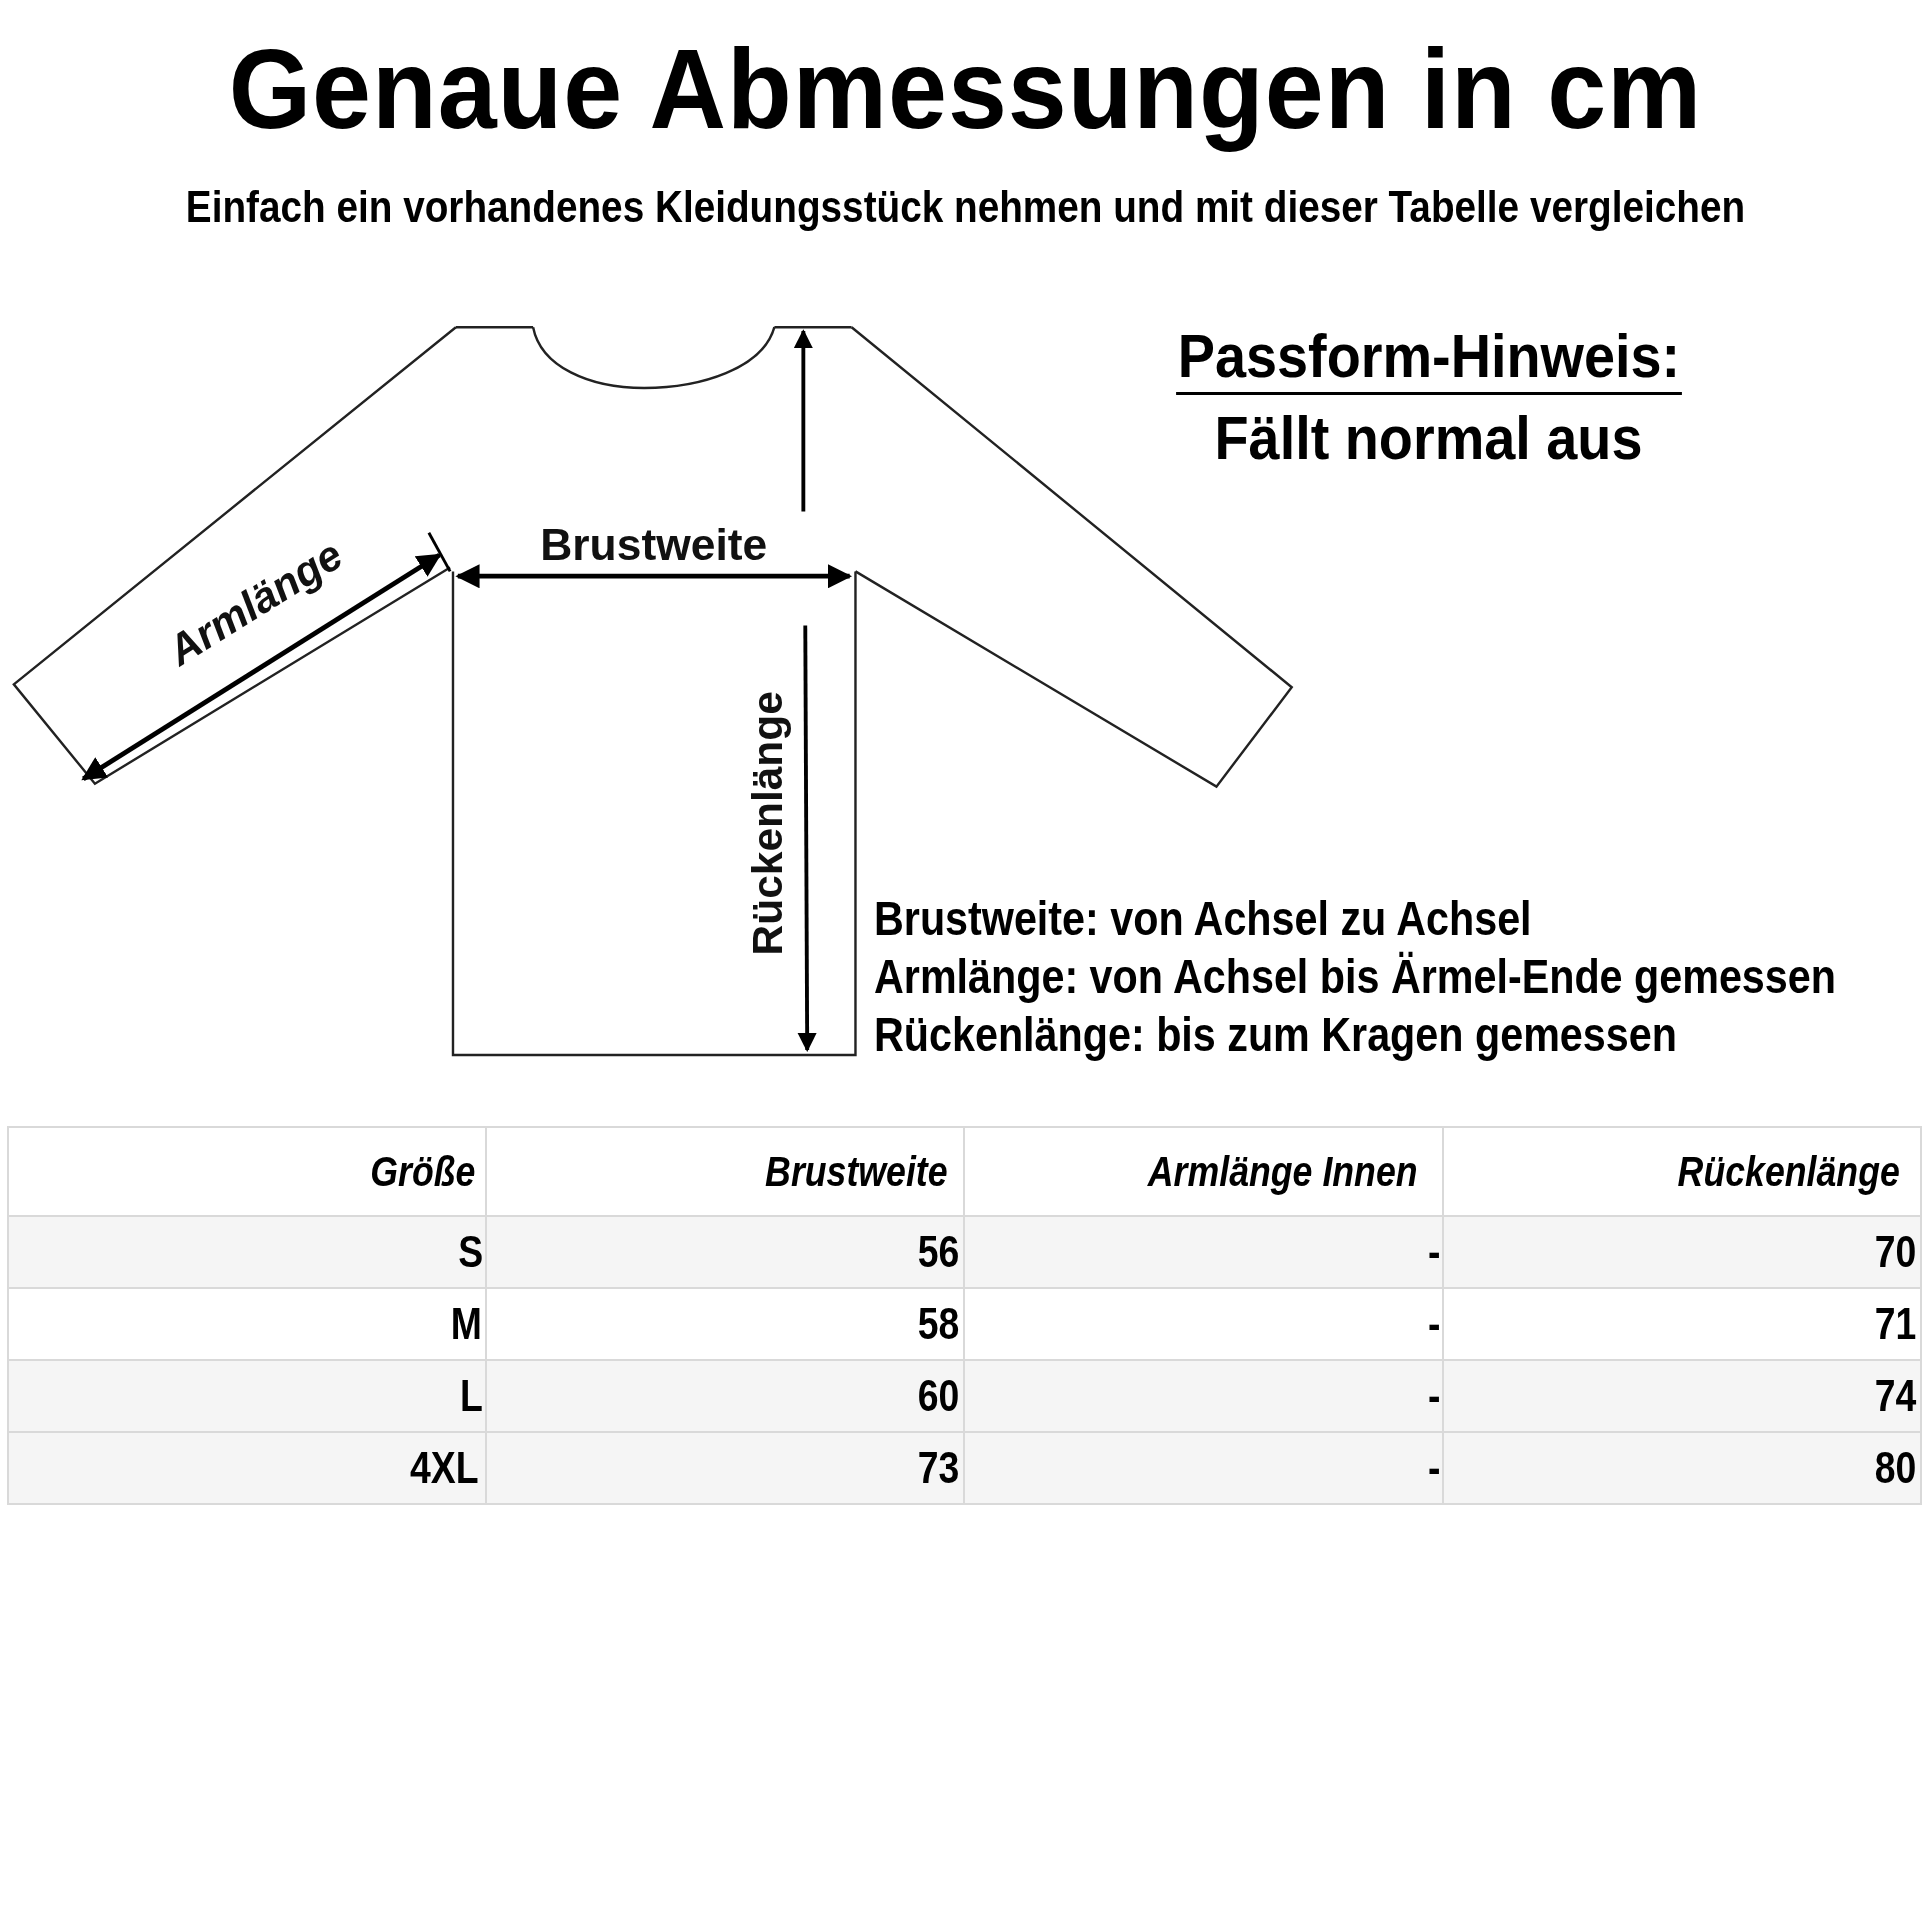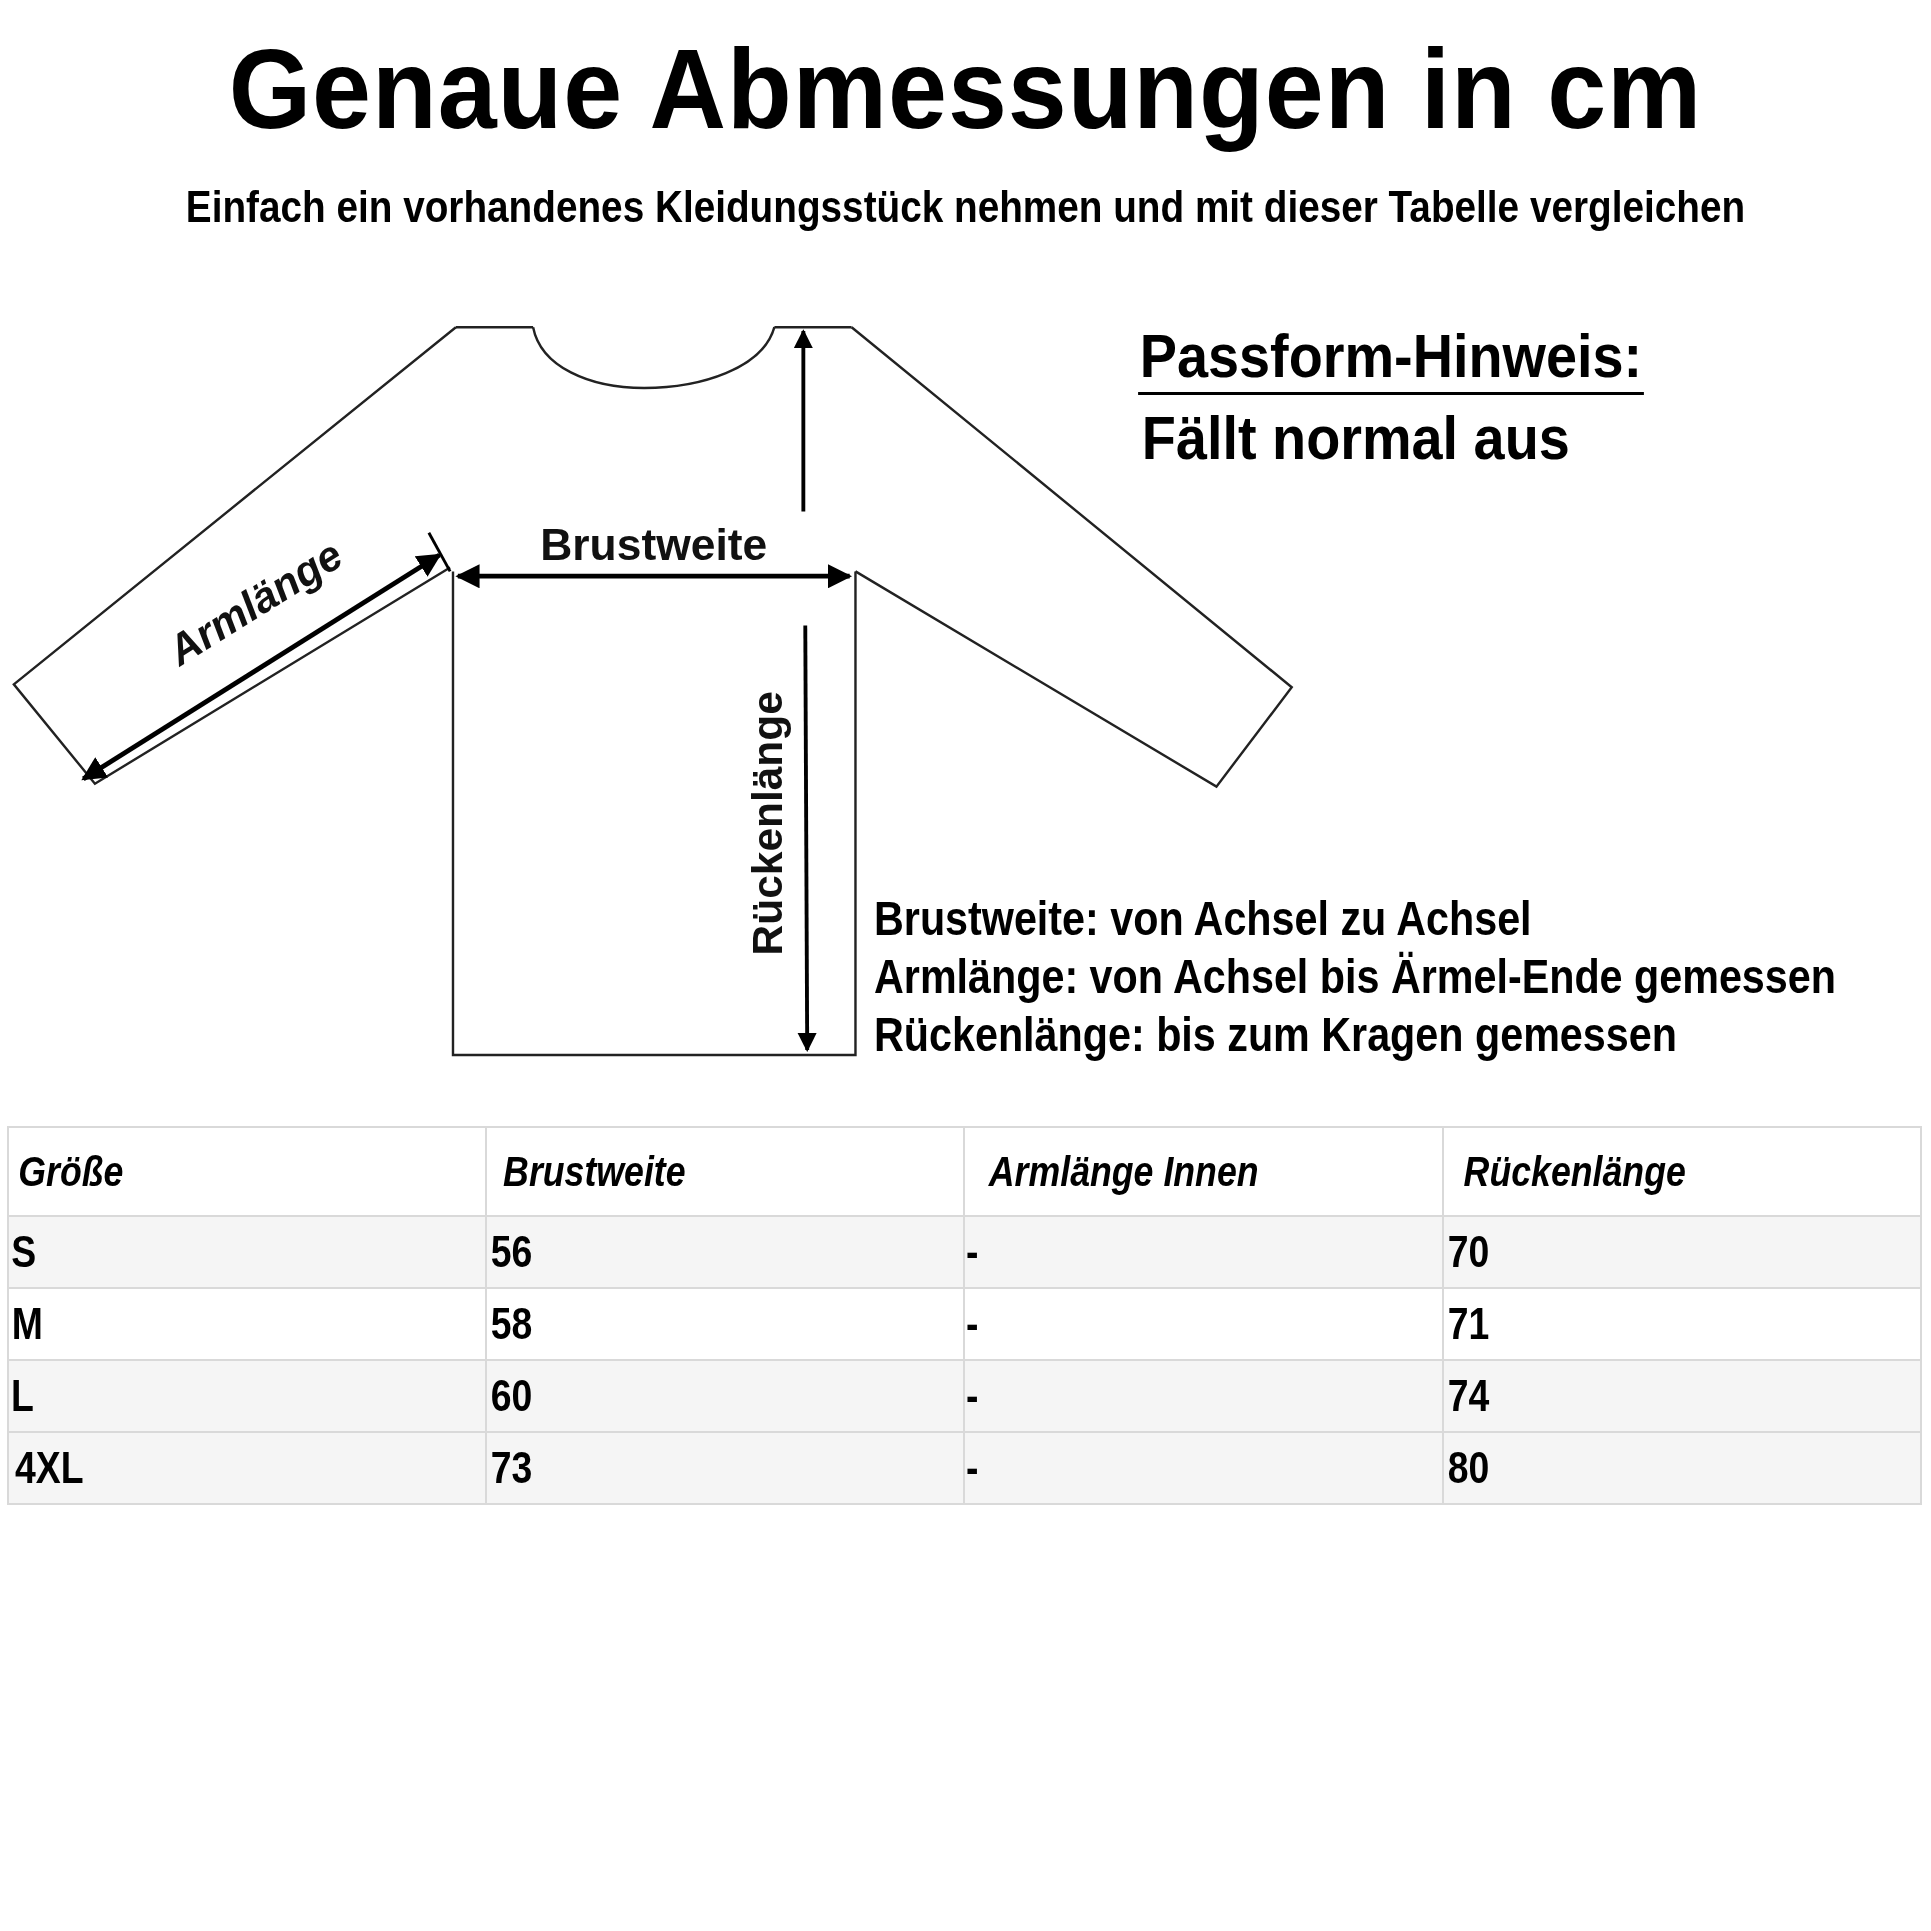--- a/index.html
+++ b/index.html
@@ -3,31 +3,31 @@
 <meta charset="utf-8">
 <style>
   html, body { margin:0; padding:0; background:#ffffff; }
   body { width:1931px; height:1931px; position:relative; overflow:hidden;
          font-family:"Liberation Sans", sans-serif; color:#000; }
   .title { position:absolute; left:0; top:21px; width:1931px; text-align:center;
            font-family:"Liberation Sans", sans-serif; font-weight:bold;
            font-size:114px; letter-spacing:1px; line-height:135px; transform:scaleX(0.93); }
   .subtitle { position:absolute; left:0; top:178px; width:1931px; text-align:center;
               font-weight:bold; font-size:44px; line-height:58px; transform:scaleX(0.88); }
-  .fit-title { position:absolute; left:1110px; top:319px; width:637px; text-align:left; }
+  .fit-title { position:absolute; left:1110px; top:319px; width:637px; text-align:center; }
   .fit-title .h { display:inline-block; font-weight:bold; font-size:62px; line-height:73px;
                   border-bottom:3.9px solid #000; padding:0 1.9px; transform:scaleX(0.9); }
   .fit-title .v { display:block; font-weight:bold; font-size:62px; line-height:77px; margin-top:3.9px; transform:scaleX(0.9); }
   .notes { position:absolute; left:874px; top:890px; }
   .notes div { font-weight:bold; font-size:48px; line-height:58px; white-space:nowrap;
                transform-origin:left center; transform:scaleX(0.86); }
   svg.diagram { position:absolute; left:0; top:0; }
   .diag-label { font-family:"Liberation Sans", sans-serif; font-weight:bold; fill:#111; }
   table.sizes { position:absolute; left:6.8px; top:1126px; width:1915px; border-collapse:collapse; table-layout:fixed; }
-  table.sizes th, table.sizes td { border:2.9px solid #d9d9d9; text-align:left; padding:0; }
+  table.sizes th, table.sizes td { border:2.9px solid #d9d9d9; text-align:right; padding:0; }
   table.sizes th { height:87px; font-style:italic; font-weight:bold; font-size:42px; background:#fff; }
   table.sizes td { height:70px; font-size:44px;font-weight:bold; }
   table.sizes td.size { font-weight:bold; }
   table.sizes tr.odd td { background:#f5f5f5; }
   table.sizes tr.even td { background:#ffffff; }
   .cond { display:inline-block; transform:scaleX(0.85); }
 </style>
 </head>
 <body>
 

